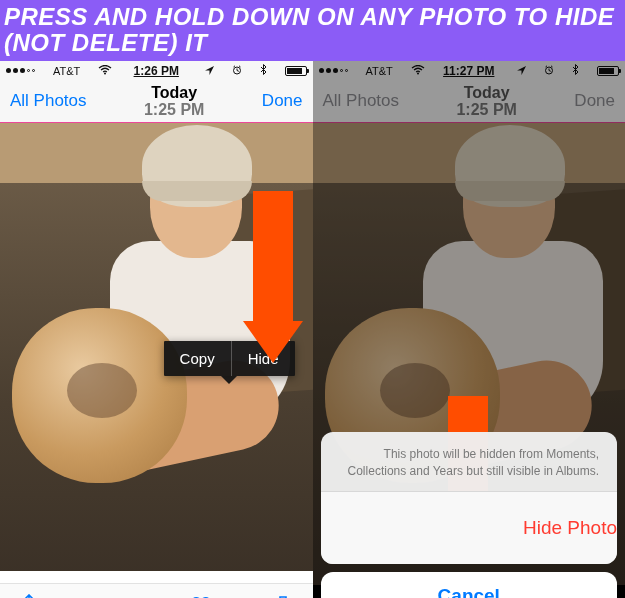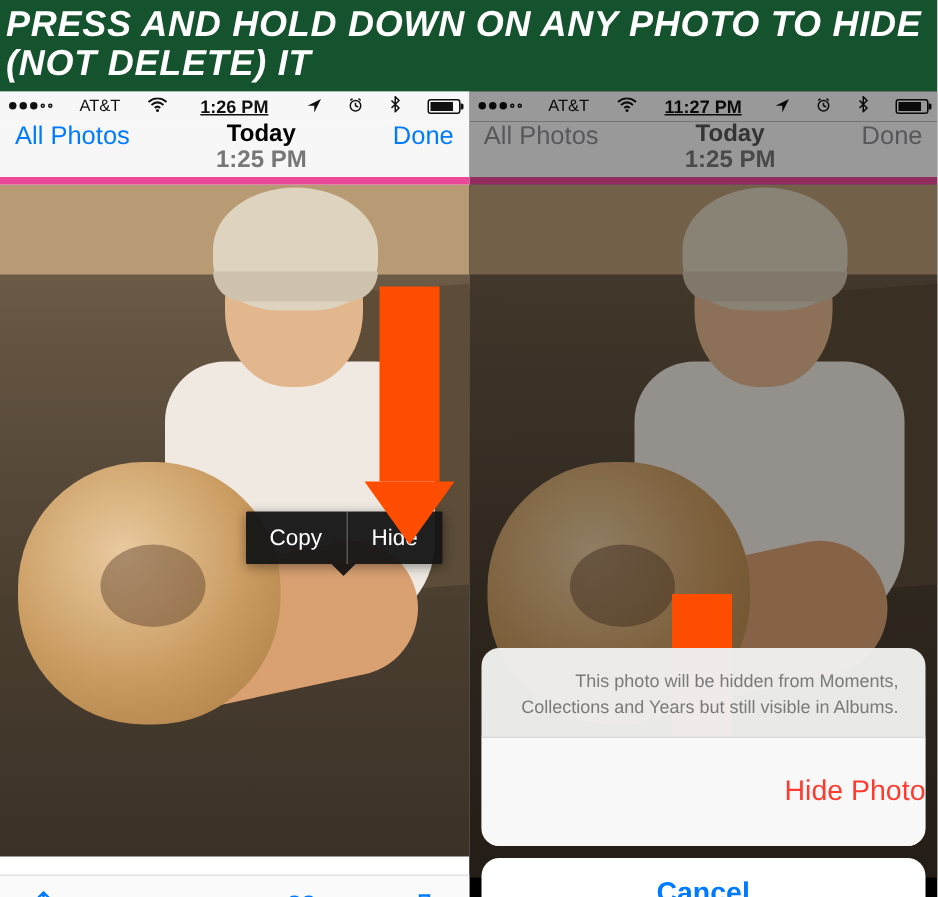--- a/index.html
+++ b/index.html
@@ -1,36 +1,36 @@
 <!DOCTYPE html>
 <html><head>
 <meta charset="utf-8">
 <style>
   * { box-sizing: border-box; margin: 0; padding: 0; }
   body { font-family: -apple-system, "Helvetica Neue", Helvetica, Arial, sans-serif; background: #fff; width: 625px; height: 598px; overflow: hidden; }
-  .banner { background: #14532d; color: #fff; font-weight: 800; font-size: 24px; letter-spacing: 0.5px; padding: 4px 4px; font-style: italic; line-height: 1.1; }
+  .banner { background: #8b5cf6; color: #fff; font-weight: 800; font-size: 24px; letter-spacing: 0.5px; padding: 4px 4px; font-style: italic; line-height: 1.1; }
   .pair { display: flex; width: 625px; height: 567px; }
   .screen { position: relative; width: 50%; height: 567px; overflow: hidden; }
   .screen.right { background: #000; }
   .dimmer { position: absolute; inset: 0; background: rgba(0,0,0,0.38); z-index: 5; pointer-events: none; }
 
   
   .status { display: flex; align-items: center; justify-content: space-between; height: 20px; padding: 0 6px; font-size: 12px; background: #f7f7f7; color: #111; position: relative; z-index: 2; }
   .status .left, .status .right { display: flex; align-items: center; gap: 18px; }
   .status .dots { display: flex; gap: 2px; align-items: center; }
   .status .dot { width: 5px; height: 5px; border-radius: 50%; background: #111; }
   .status .dot.empty { background: transparent; border: 1px solid #111; width: 3px; height: 3px; }
   .status .carrier { font-size: 11px; }
   .status .time { position: absolute; left: 0; right: 0; text-align: center; font-weight: 600; font-size: 12px; text-decoration: underline; }
   .status .battery { width: 22px; height: 10px; border: 1px solid #111; border-radius: 2px; position: relative; }
   .status .battery::after { content: ""; position: absolute; right: -3px; top: 2px; width: 2px; height: 4px; background: #111; border-radius: 0 1px 1px 0; }
   .status .battery .fill { position: absolute; left: 1px; top: 1px; bottom: 1px; width: 75%; background: #111; }
 
   
-  .nav { display: flex; align-items: flex-start; justify-content: space-between; height: 42px; padding: 0 10px; background: #f7f7f7; border-bottom: 5px solid #ec4899; position: relative; z-index: 2; }
+  .nav { display: flex; align-items: center; justify-content: space-between; height: 42px; padding: 0 10px; background: #f7f7f7; border-bottom: 1px solid #ec4899; position: relative; z-index: 2; }
   .nav .link { color: #007aff; font-size: 17px; }
   .nav .link.bold { font-weight: 400; }
   .nav .title { text-align: center; }
   .nav .title .t1 { font-weight: 600; font-size: 16px; color: #000; }
   .nav .title .t2 { font-size: 16px; color: #777; margin-top: -1px; font-weight: bold; }
 
   
   .photo { position: relative; height: 462px; background: #3b2f27; overflow: hidden; z-index: 1; }
   .photo .wall { position: absolute; left: 0; right: 0; top: 0; height: 70px; background: #b89b74; }
   .photo .sofa { position: absolute; left: 0; right: 0; top: 60px; bottom: 0; background: linear-gradient(180deg,#6a5a46 0%, #4a3e30 55%, #3a3026 100%); }

